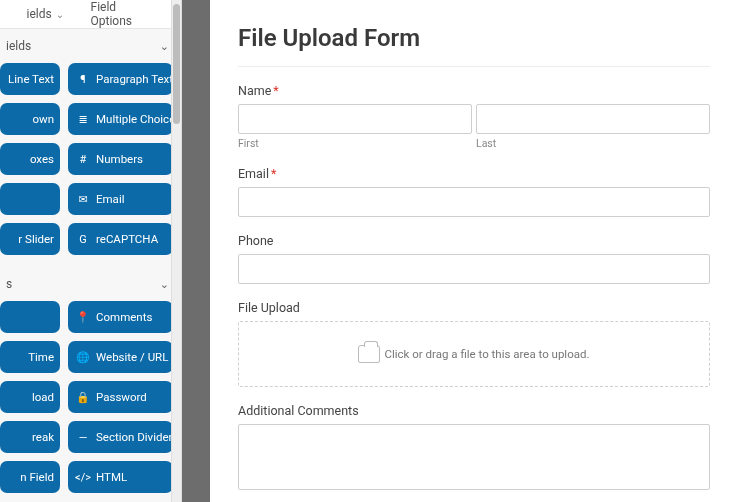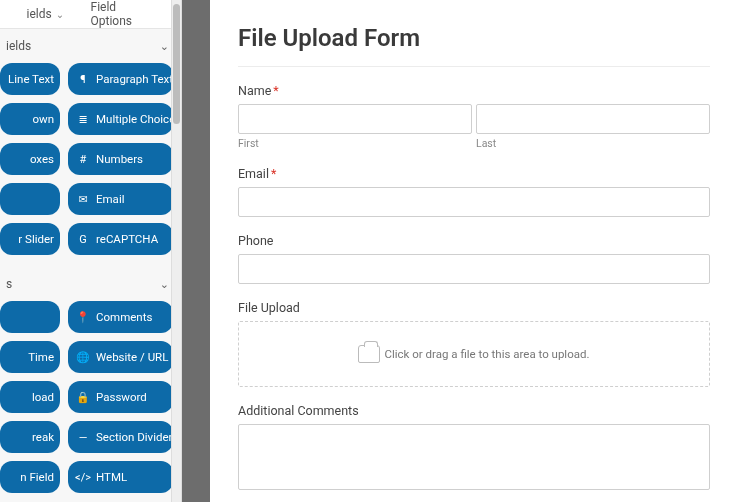--- a/index.html
+++ b/index.html
@@ -54,21 +54,21 @@
   .section-header .chev-down { font-size: 11px; color: #666; }
   .field-grid {
     display: grid;
     grid-template-columns: 60px 1fr;
     gap: 8px;
     padding: 0 8px 12px 0;
   }
   .field-btn {
     background: #0d6aa8;
     color: #fff;
-    border-radius: 12px;
+    border-radius: 7px;
     height: 32px;
     display: flex;
     align-items: center;
     font-size: 11.5px;
     padding: 0 8px;
     gap: 6px;
     cursor: pointer;
     overflow: hidden;
     white-space: nowrap;
   }

